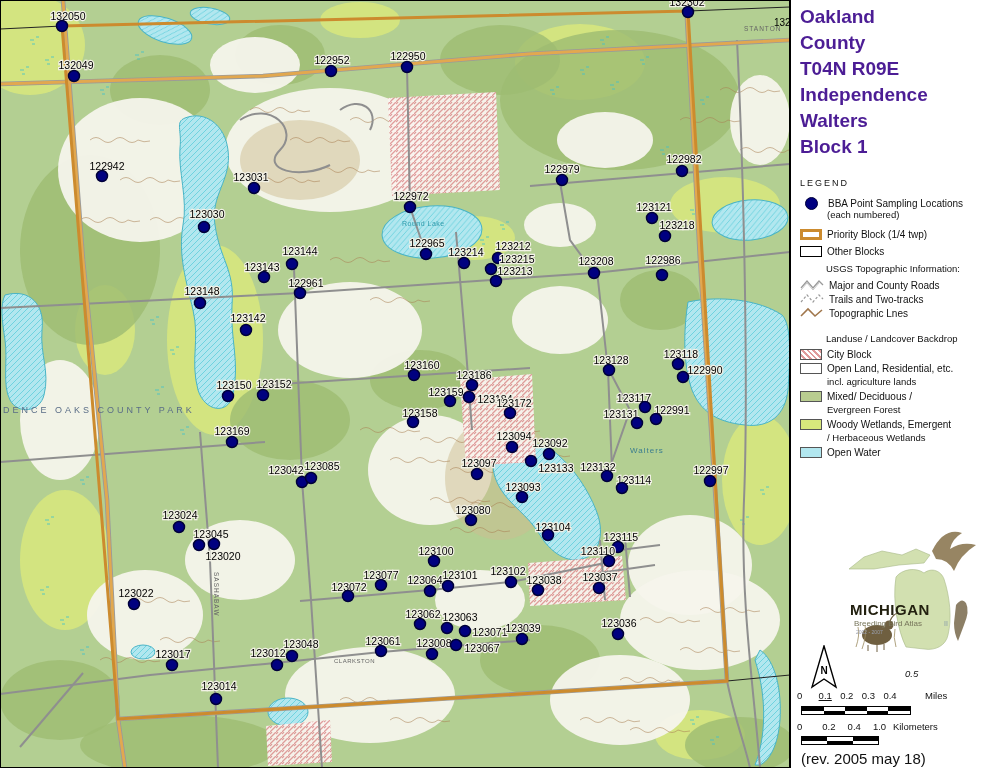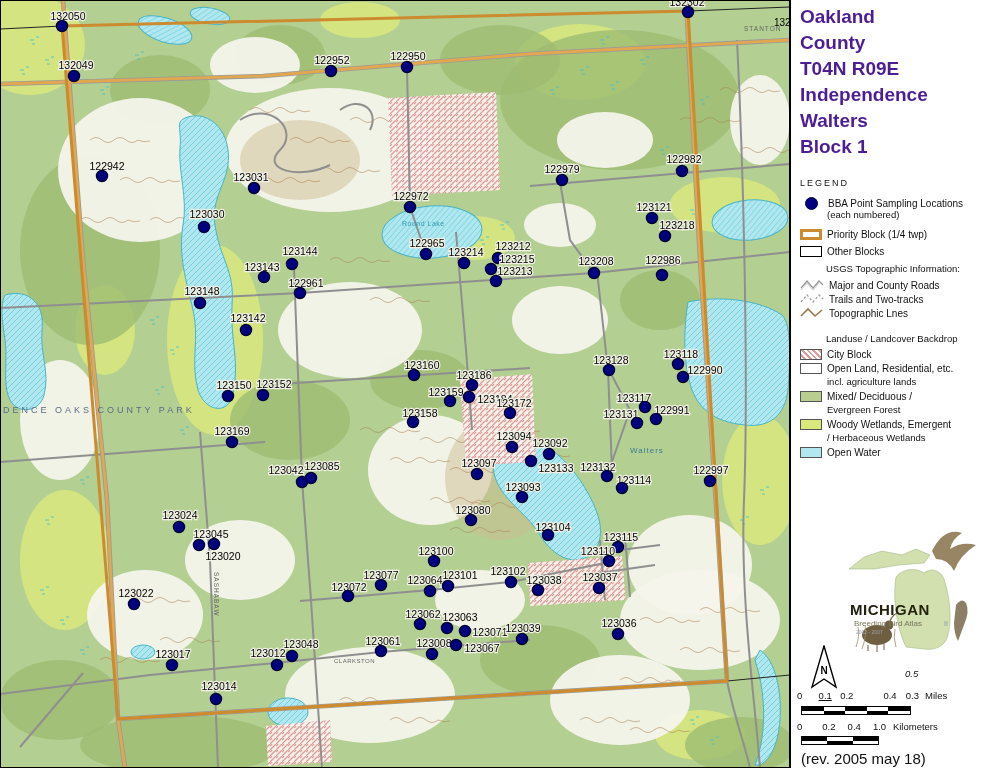--- a/index.html
+++ b/index.html
@@ -470,21 +470,21 @@
       <svg width="30" height="46" viewBox="0 0 30 46">
         <polygon points="15,1 27,42 15,34 3,42" fill="#fff" stroke="#000" stroke-width="1.4"></polygon>
         <text x="15" y="29" text-anchor="middle" font-size="10" font-weight="bold" fill="#000" id="north-n">N</text>
       </svg>
     </div>
 
     <div id="miles-bar">
         <span class="sb-lbl" style="left: 6px; top: 690px;">0</span>
         <span class="sb-lbl" style="left: 27.6px; top: 690px; text-decoration: underline;">0.1</span>
         <span class="sb-lbl" style="left: 49.2px; top: 690px;">0.2</span>
-        <span class="sb-lbl" style="left: 70.8px; top: 690px; margin-left: 44px;">0.3</span>
+        <span class="sb-lbl" style="left: 70.8px; top: 690px;">0.3</span>
         <span class="sb-lbl" style="left: 92.4px; top: 690px;">0.4</span>
         <span class="sb-lbl" style="left: 114px; top: 668px; font-style: italic;">0.5</span>
         <span class="sb-lbl" style="left: 134px; top: 690px;">Miles</span>
         <div class="sb-bar" style="left: 10px; top: 706px; width: 108px; height: 7px;">
           <div class="sb-seg" style="left: 0px; top: 0px; width: 21.6px; height: 3.5px; background: rgb(0, 0, 0);"></div>
           <div class="sb-seg" style="left: 0px; top: 3.5px; width: 21.6px; height: 3.5px; background: rgb(255, 255, 255);"></div>
           <div class="sb-seg" style="left: 21.6px; top: 0px; width: 21.6px; height: 3.5px; background: rgb(255, 255, 255);"></div>
           <div class="sb-seg" style="left: 21.6px; top: 3.5px; width: 21.6px; height: 3.5px; background: rgb(0, 0, 0);"></div>
           <div class="sb-seg" style="left: 43.2px; top: 0px; width: 21.6px; height: 3.5px; background: rgb(0, 0, 0);"></div>
           <div class="sb-seg" style="left: 43.2px; top: 3.5px; width: 21.6px; height: 3.5px; background: rgb(255, 255, 255);"></div>

